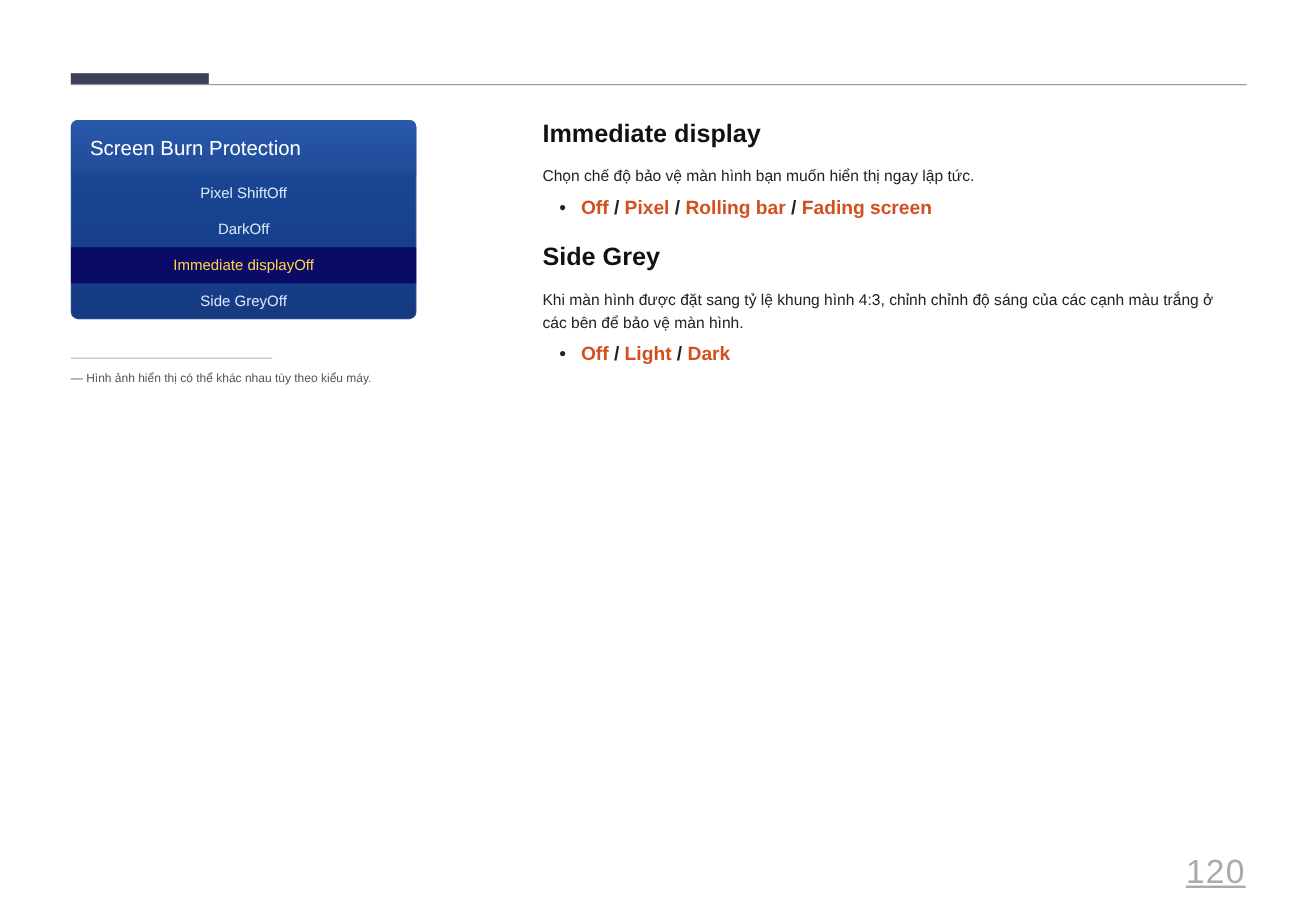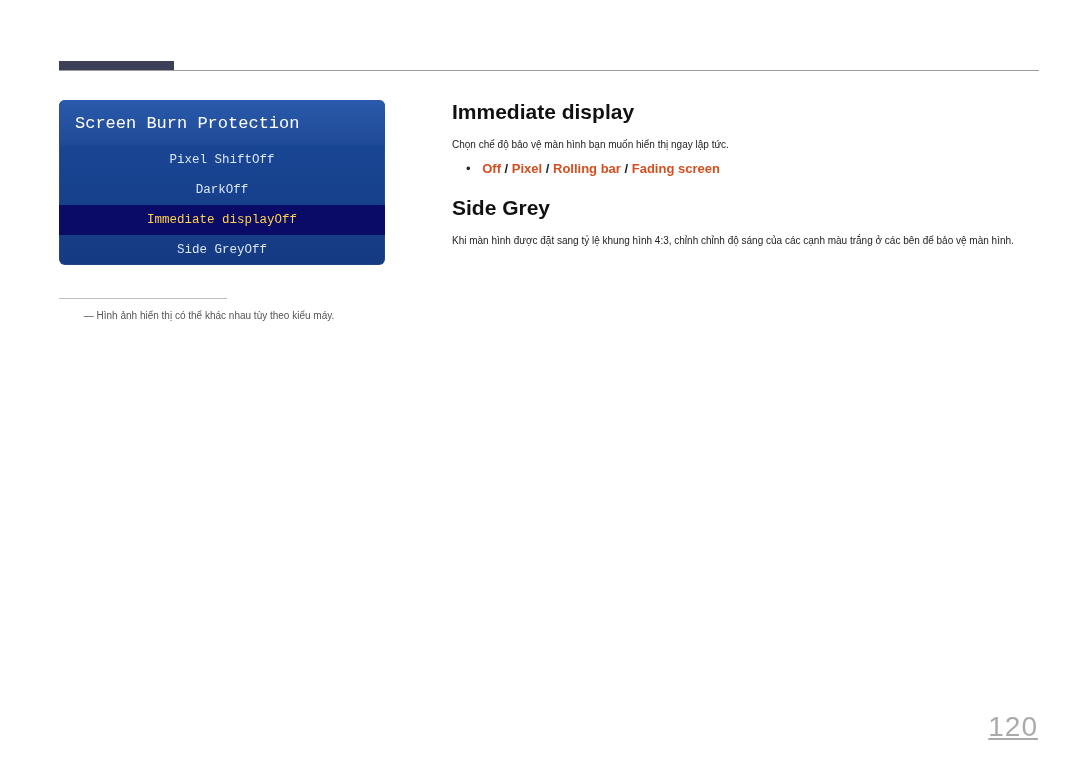--- a/index.html
+++ b/index.html
@@ -1,31 +1,31 @@
 <!DOCTYPE html>
 <html><head>
 <meta charset="utf-8">
 <style>
   * { box-sizing: border-box; margin: 0; padding: 0; }
   html, body { width: 1080px; height: 763px; background: #fff; font-family: Arial, "Helvetica Neue", Helvetica, sans-serif; color: #222; }
   .page { position: relative; width: 1080px; height: 763px; }
   .hr-top { position: absolute; left: 59px; right: 41px; top: 70px; height: 1px; background: #9b9b9b; }
   .tab-bar { position: absolute; left: 59px; top: 61px; width: 115px; height: 9px; background: #3b3f57; }
-  .menu-panel { position: absolute; left: 59px; top: 100px; width: 326px; border-radius: 6px; overflow: hidden; background: linear-gradient(180deg, #1a4a9a 0%, #153a82 100%); box-shadow: inset 0 0 0 1px rgba(255,255,255,0.06); font-family: Liberation Mono, monospace; }
+  .menu-panel { position: absolute; left: 59px; top: 100px; width: 288px; border-radius: 6px; overflow: hidden; background: linear-gradient(180deg, #1a4a9a 0%, #153a82 100%); box-shadow: inset 0 0 0 1px rgba(255,255,255,0.06); }
   .menu-title { padding: 14px 16px 12px 16px; font-size: 17px; font-weight: 400; color: #ffffff; background: linear-gradient(180deg,#2a5aac 0%, #1f4a96 100%); }
   .menu-item { display: flex; justify-content: center; align-items: center; padding: 8px 16px; font-size: 12.5px; color: #dbe6f7; }
   .menu-item.selected { background: #0a0b67; color: #ffd24a; }
   .menu-item .label {}
   .menu-item .value {}
   .footnote-hr { position: absolute; left: 59px; top: 298px; width: 168px; height: 1px; background: #bdbdbd; }
-  .footnote { position: absolute; left: 59px; top: 310px; width: 300px; font-size: 10px; color: #555; text-align: center; }
+  .footnote { position: absolute; left: 59px; top: 310px; width: 300px; font-size: 10px; color: #555; }
   .content { position: absolute; left: 452px; top: 100px; width: 570px; }
   .h1 { font-size: 21px; font-weight: 700; color: #111; margin-bottom: 14px; }
-  .desc { font-size: 10px; color: #222; margin-bottom: 8px; line-height: 1.45; }
-  .bullet-row { font-size: 13px; margin-left: 14px; margin-bottom: 20px; }
+  .desc { font-size: 13px; color: #222; margin-bottom: 8px; line-height: 1.45; }
+  .bullet-row { font-size: 16px; margin-left: 14px; margin-bottom: 20px; }
   .bullet-dot::before { content: "•"; color: #222; margin-right: 8px; }
   .opt { color: #d34f1f; font-weight: 700; }
   .slash { color: #222; font-weight: 700; }
   .h2-gap { margin-top: 14px; }
   .page-num { position: absolute; right: 42px; bottom: 20px; font-size: 28px; color: #aaaaaa; font-weight: 300; letter-spacing: 1px; text-decoration: underline; }
 </style>
 </head>
 <body>
 
 <div class="page">
@@ -59,16 +59,20 @@
   <div class="content">
     <div class="h1">Immediate display</div>
     <div class="desc">Chọn chế độ bảo vệ màn hình bạn muốn hiển thị ngay lập tức.</div>
     <div class="bullet-row">
       <span class="bullet-dot"></span>
       <span class="opt">Off</span><span class="slash"> / </span><span class="opt">Pixel</span><span class="slash"> / </span><span class="opt">Rolling bar</span><span class="slash"> / </span><span class="opt">Fading screen</span>
     </div>
 
     <div class="h1 h2-gap">Side Grey</div>
     <div class="desc">Khi màn hình được đặt sang tỷ lệ khung hình 4:3, chỉnh chỉnh độ sáng của các cạnh màu trắng ở các bên để bảo vệ màn hình.</div>
+    <div class="bullet-row">
+      <span class="bullet-dot"></span>
+      <span class="opt">Off</span><span class="slash"> / </span><span class="opt">Light</span><span class="slash"> / </span><span class="opt">Dark</span>
+    </div>
   </div>
 
   <div class="page-num">120</div>
 </div>
 
 </body></html>

